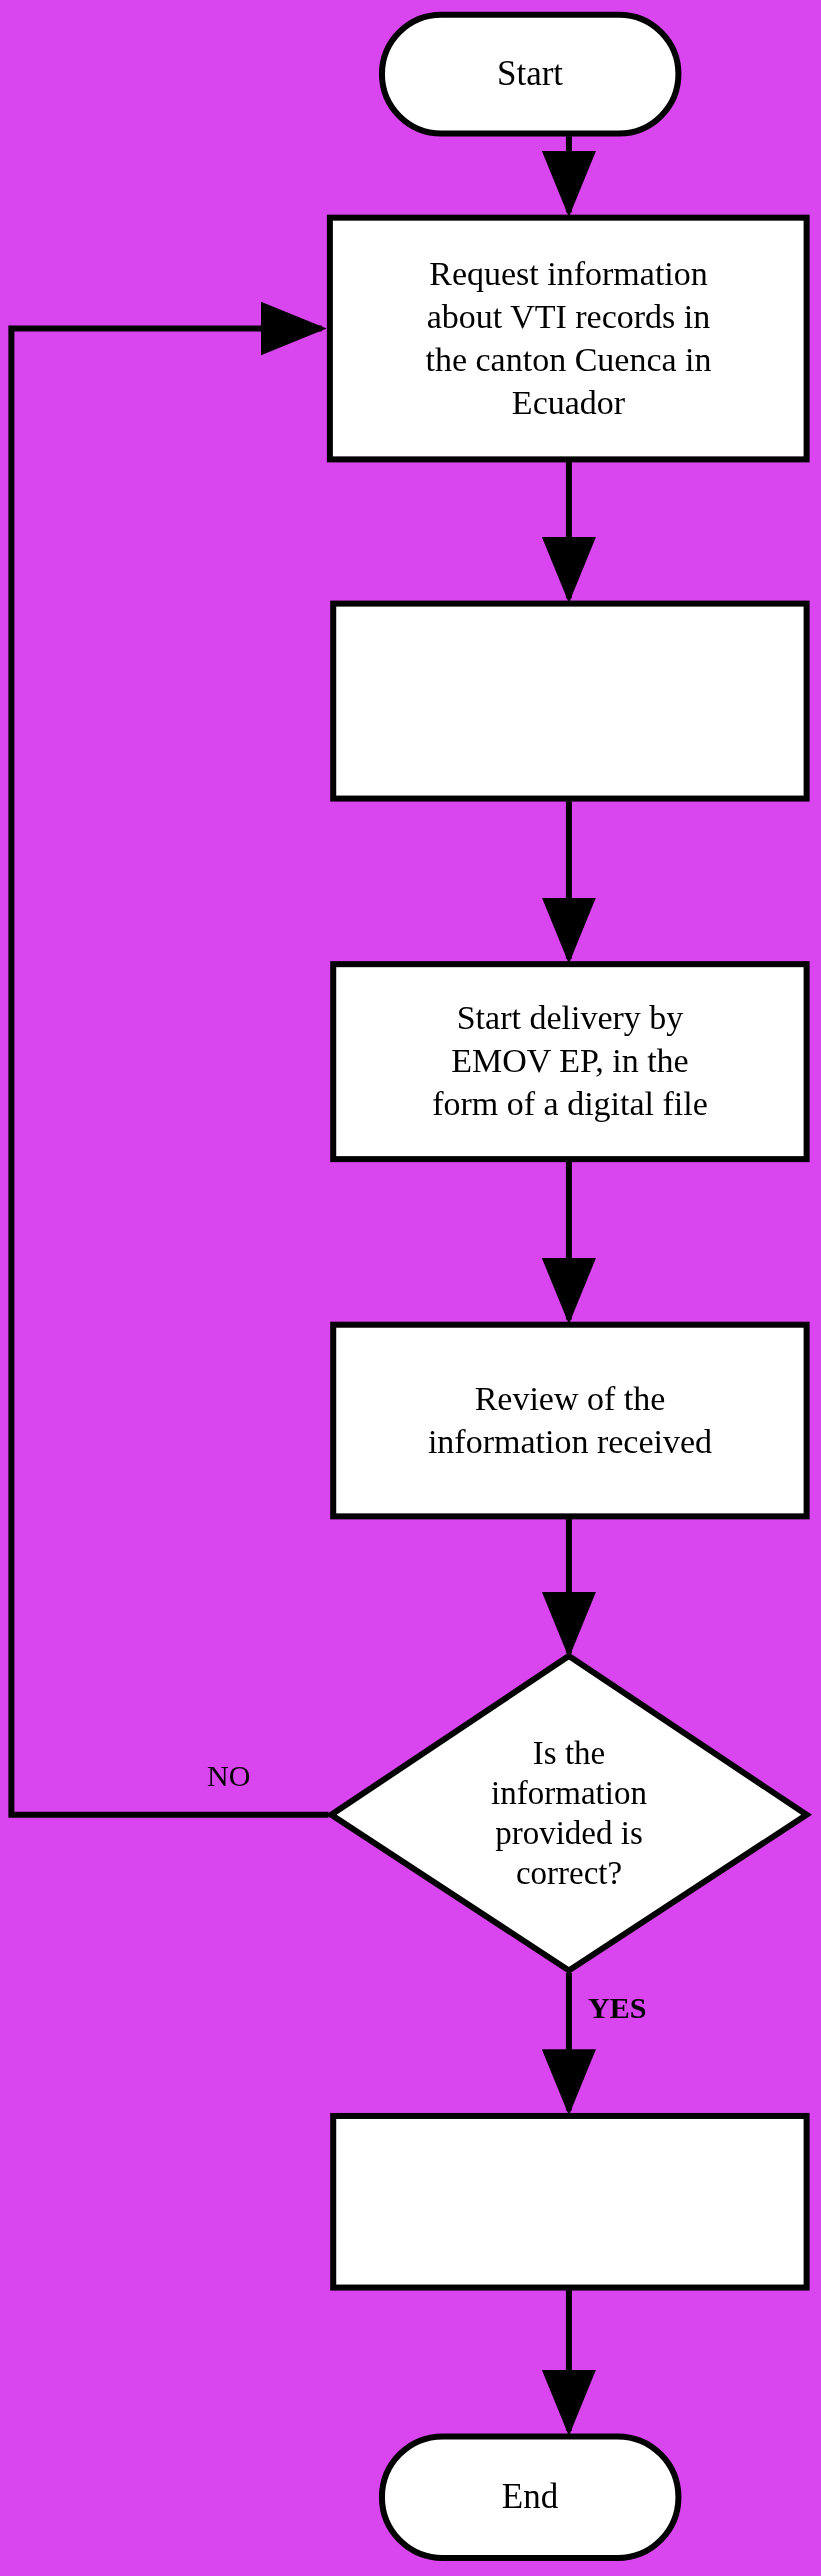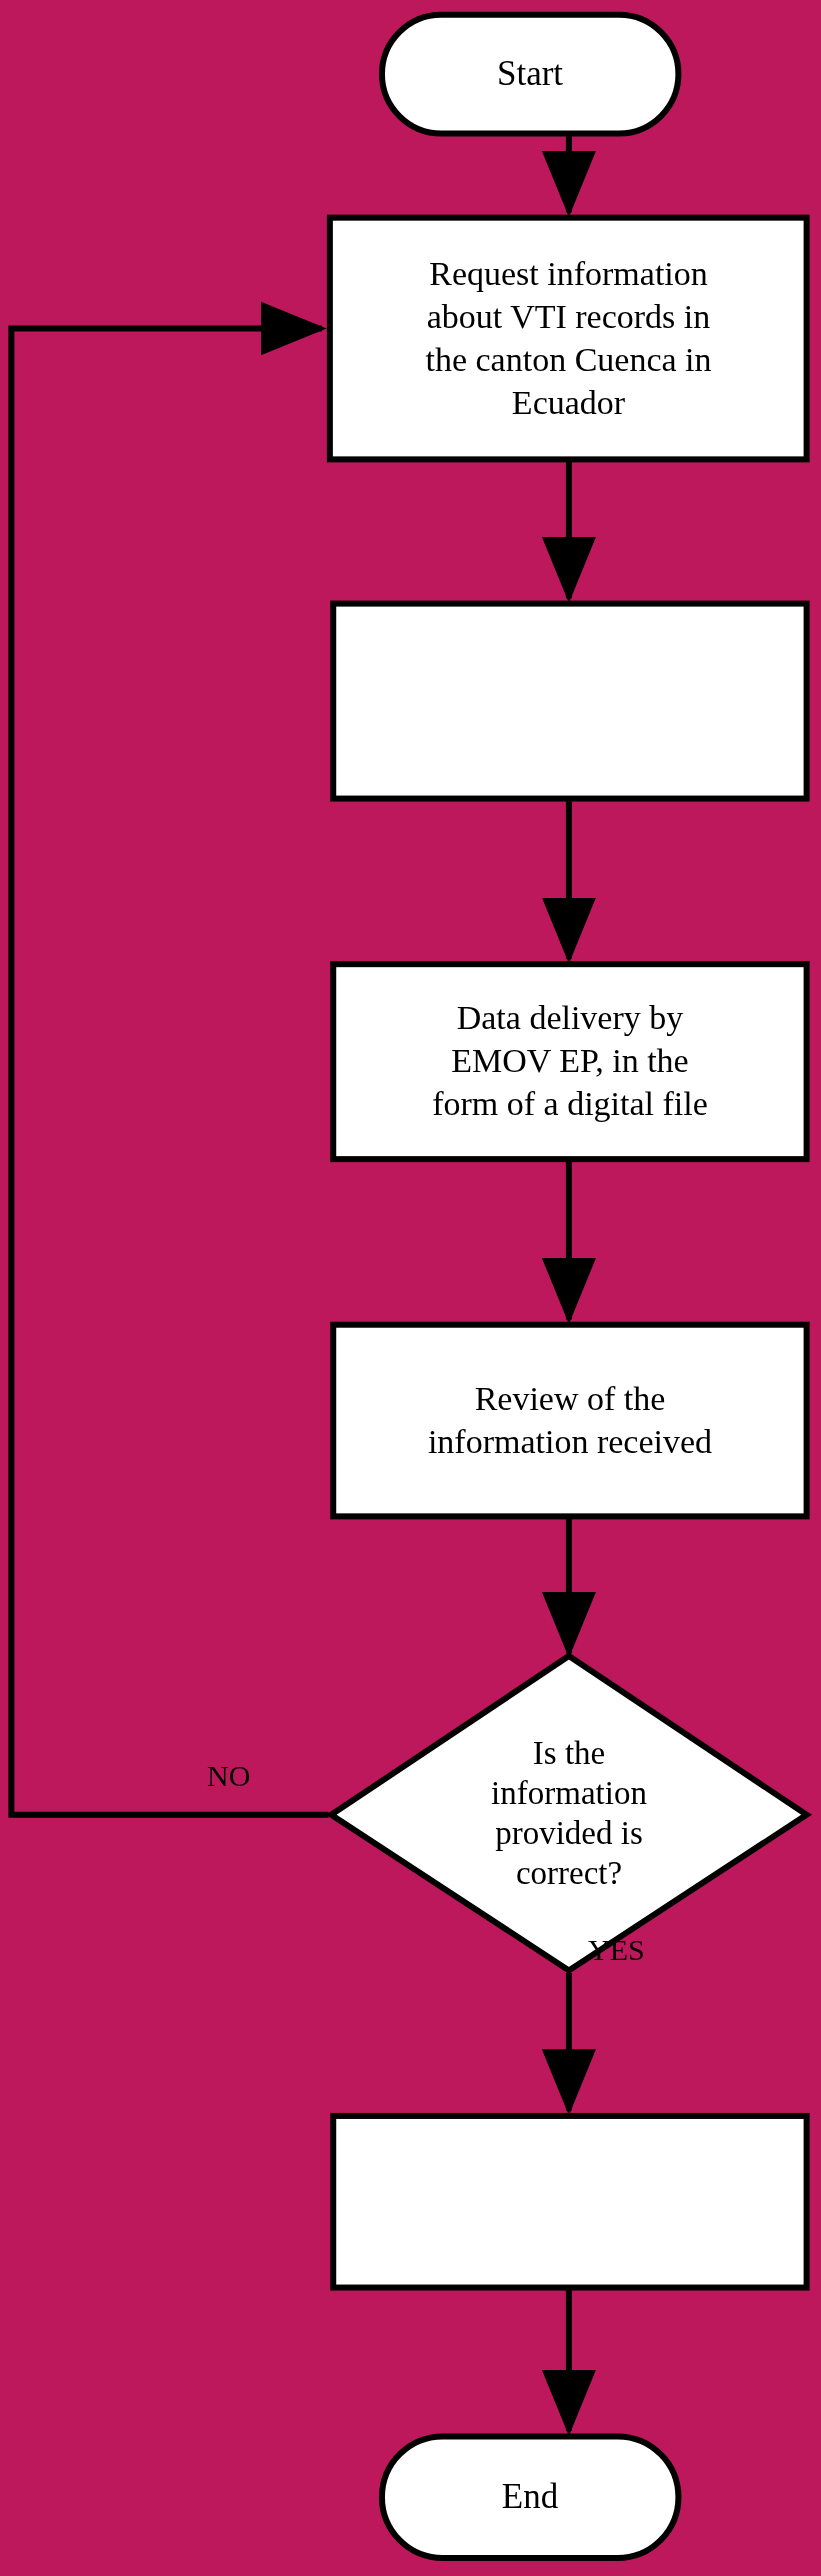--- a/index.html
+++ b/index.html
@@ -8,21 +8,21 @@
     padding: 0;
     background: #ffffff;
   }
   body {
     font-family: "Liberation Serif", "DejaVu Serif", serif;
   }
   #flowchart-root {
     position: relative;
     width: 822px;
     height: 2576px;
-    background: #be185d;
+    background: #d946ef;
     overflow: hidden;
   }
   #flow-svg {
     position: absolute;
     left: 0;
     top: 0;
     width: 822px;
     height: 2576px;
     display: block;
   }
@@ -104,33 +104,33 @@
   </svg>
 
   <div class="node-label terminator-label" style="left:382px; top:14.7px; width:296px; height:119px;">Start</div>
 
   <div class="node-label process-label" style="left:337px; top:218px; width:463px; height:242px;">Request information
 about VTI records in
 the canton Cuenca in
 Ecuador</div>
 
 
-  <div class="node-label process-label" style="left:340px; top:964px; width:460px; height:195px;">Data delivery by
+  <div class="node-label process-label" style="left:340px; top:964px; width:460px; height:195px;">Start delivery by
 EMOV EP, in the
 form of a digital file</div>
 
   <div class="node-label decision-label" style="left:449px; top:1656px; width:240px; height:314px;">Is the
 information
 provided is
 correct?</div>
 
   <div class="node-label process-label" style="left:340px; top:1325px; width:460px; height:192px;">Review of the
 information received</div>
 
 
   <div class="node-label terminator-label" style="left:382px; top:2436px; width:296px; height:122px;">End</div>
 
   <div class="edge-label" style="left:207px; top:1759px;">NO</div>
 
-  <div class="edge-label" style="left:588px; top:1933px;">YES</div>
+  <div class="edge-label" style="left:588px; top:1991px;font-weight:bold;">YES</div>
 
 </div>
 
 
 </body></html>

